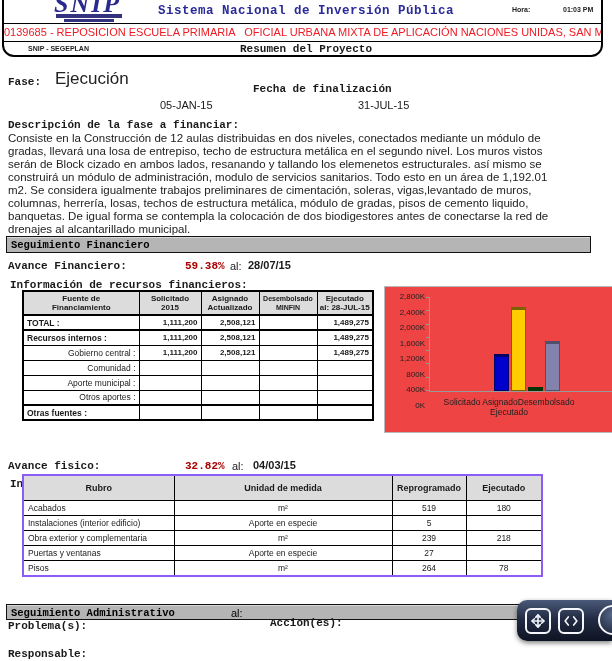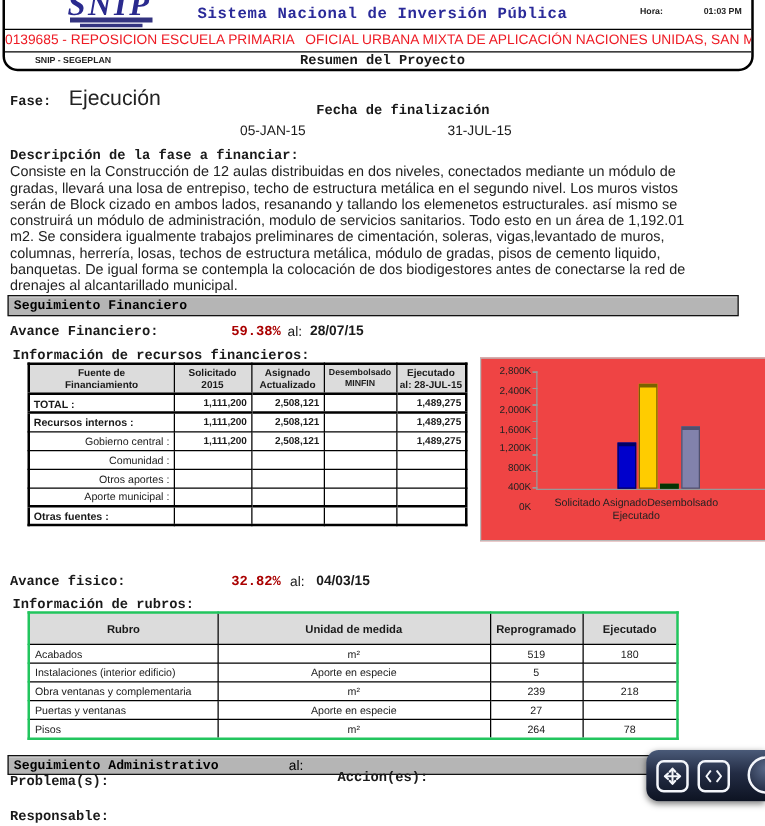--- a/index.html
+++ b/index.html
@@ -65,22 +65,22 @@
   .ylabels { position:absolute; left:2px; top:6px; height:117px; width:38px;
              display:flex; flex-direction:column; justify-content:space-between;
              align-items:flex-end; font-size:8px; line-height:8px; color:#222; }
   .bars { position:absolute; left:0; right:0; bottom:0; top:0; display:flex;
           justify-content:center; align-items:flex-end; gap:2px; }
   .bar { width:15px; border:1px solid #222; border-top-width:3px; }
   .xlabels { position:absolute; left:0; right:0; top:110px; text-align:center;
              font-size:8.5px; line-height:10px; color:#222; }
 
   
-  .rub-table { position:absolute; left:22px; top:489px; width:519px;
-               border:2px solid #22c55e; table-layout:fixed; }
+  .rub-table { position:absolute; left:22px; top:474px; width:519px;
+               border:2px solid #8b5cf6; table-layout:fixed; }
   .rub-table th { background:#dcdcdc; border:1px solid #000; font-size:9px; font-weight:bold;
                   padding:7px 2px; text-align:center; }
   .rub-table td { border:1px solid #000; height:15px; font-size:8.5px; padding:1px 4px; text-align:center; }
   .rub-table td.left { text-align:left; }
 
   
   .toolbar { position:absolute; left:517px; top:600px; width:95px; height:41px;
              background:linear-gradient(180deg,#4a5a78 0%,#232c44 45%,#0d1322 100%);
              border-radius:10px 0 0 10px; box-shadow:0 2px 5px rgba(0,0,0,.5);
              display:flex; align-items:center; gap:7px; padding-left:8px; z-index:5; }
@@ -106,21 +106,21 @@
   <span class="hora-value">01:03 PM</span>
   <div class="hdr-line" style="top:23px"></div>
   <div class="red-line">0139685 - REPOSICION ESCUELA PRIMARIA   OFICIAL URBANA MIXTA DE APLICACIÓN NACIONES UNIDAS, SAN MARCC</div>
   <div class="hdr-line" style="top:41px"></div>
   <span class="org">SNIP - SEGEPLAN</span>
   <div class="report-title mono">Resumen del Proyecto</div>
 
   <span class="abs mono lbl" style="left:8px; top:76px;">Fase:</span>
   <span class="abs fase-value" style="left:55px; top:69px;">Ejecución</span>
 
-  <span class="abs val" style="left:160px; top:99px;margin-left:32px;">05-JAN-15</span>
+  <span class="abs val" style="left:160px; top:99px;">05-JAN-15</span>
   <span class="abs mono lbl" style="left:253px; top:83px;">Fecha de finalización</span>
   <span class="abs val" style="left:358px; top:99px;">31-JUL-15</span>
 
   <span class="abs mono lbl" style="left:8px; top:119px;">Descripción de la fase a financiar:</span>
   <div class="abs desc-text" style="left:8px; top:132px; width:556px;">Consiste en la Construcción de 12 aulas distribuidas en dos niveles, conectados mediante un módulo de gradas, llevará una losa de entrepiso, techo de estructura metálica en el segundo nivel. Los muros vistos serán de Block cizado en ambos lados, resanando y tallando los elemenetos estructurales. así mismo se construirá un módulo de administración, modulo de servicios sanitarios. Todo esto en un área de 1,192.01 m2. Se considera igualmente trabajos preliminares de cimentación, soleras, vigas,levantado de muros, columnas, herrería, losas, techos de estructura metálica, módulo de gradas, pisos de cemento liquido, banquetas. De igual forma se contempla la colocación de dos biodigestores antes de conectarse la red de drenajes al alcantarillado municipal.</div>
 
   <div class="section-bar mono" style="top:236px; width:585px;">Seguimiento Financiero</div>
   <span class="abs mono lbl" style="left:8px; top:260px;">Avance Financiero:</span>
   <span class="abs mono red-val" style="left:185px; top:260px;">59.38%</span>
   <span class="abs val" style="left:230px; top:260px;">al:</span>
@@ -165,28 +165,28 @@
           <td class="num">1,489,275</td>
         </tr>
         <tr>
           <td class="rowlabel ar">Comunidad :</td>
           <td class="num"></td>
           <td class="num"></td>
           <td class="num"></td>
           <td class="num"></td>
         </tr>
         <tr>
+          <td class="rowlabel ar">Aporte municipal :</td>
+          <td class="num"></td>
+          <td class="num"></td>
+          <td class="num"></td>
+          <td class="num"></td>
+        </tr>
+        <tr>
           <td class="rowlabel ar">Otros aportes :</td>
-          <td class="num"></td>
-          <td class="num"></td>
-          <td class="num"></td>
-          <td class="num"></td>
-        </tr>
-        <tr>
-          <td class="rowlabel ar">Aporte municipal :</td>
           <td class="num"></td>
           <td class="num"></td>
           <td class="num"></td>
           <td class="num"></td>
         </tr>
         <tr class="thick">
           <td class="rowlabel b al">Otras fuentes :</td>
           <td class="num"></td>
           <td class="num"></td>
           <td class="num"></td>
@@ -243,21 +243,21 @@
           <td>519</td>
           <td>180</td>
         </tr>
         <tr>
           <td class="left">Instalaciones (interior edificio)</td>
           <td>Aporte en especie</td>
           <td>5</td>
           <td></td>
         </tr>
         <tr>
-          <td class="left">Obra ventanas y complementaria</td>
+          <td class="left">Obra exterior y complementaria</td>
           <td>m²</td>
           <td>239</td>
           <td>218</td>
         </tr>
         <tr>
           <td class="left">Puertas y ventanas</td>
           <td>Aporte en especie</td>
           <td>27</td>
           <td></td>
         </tr>

